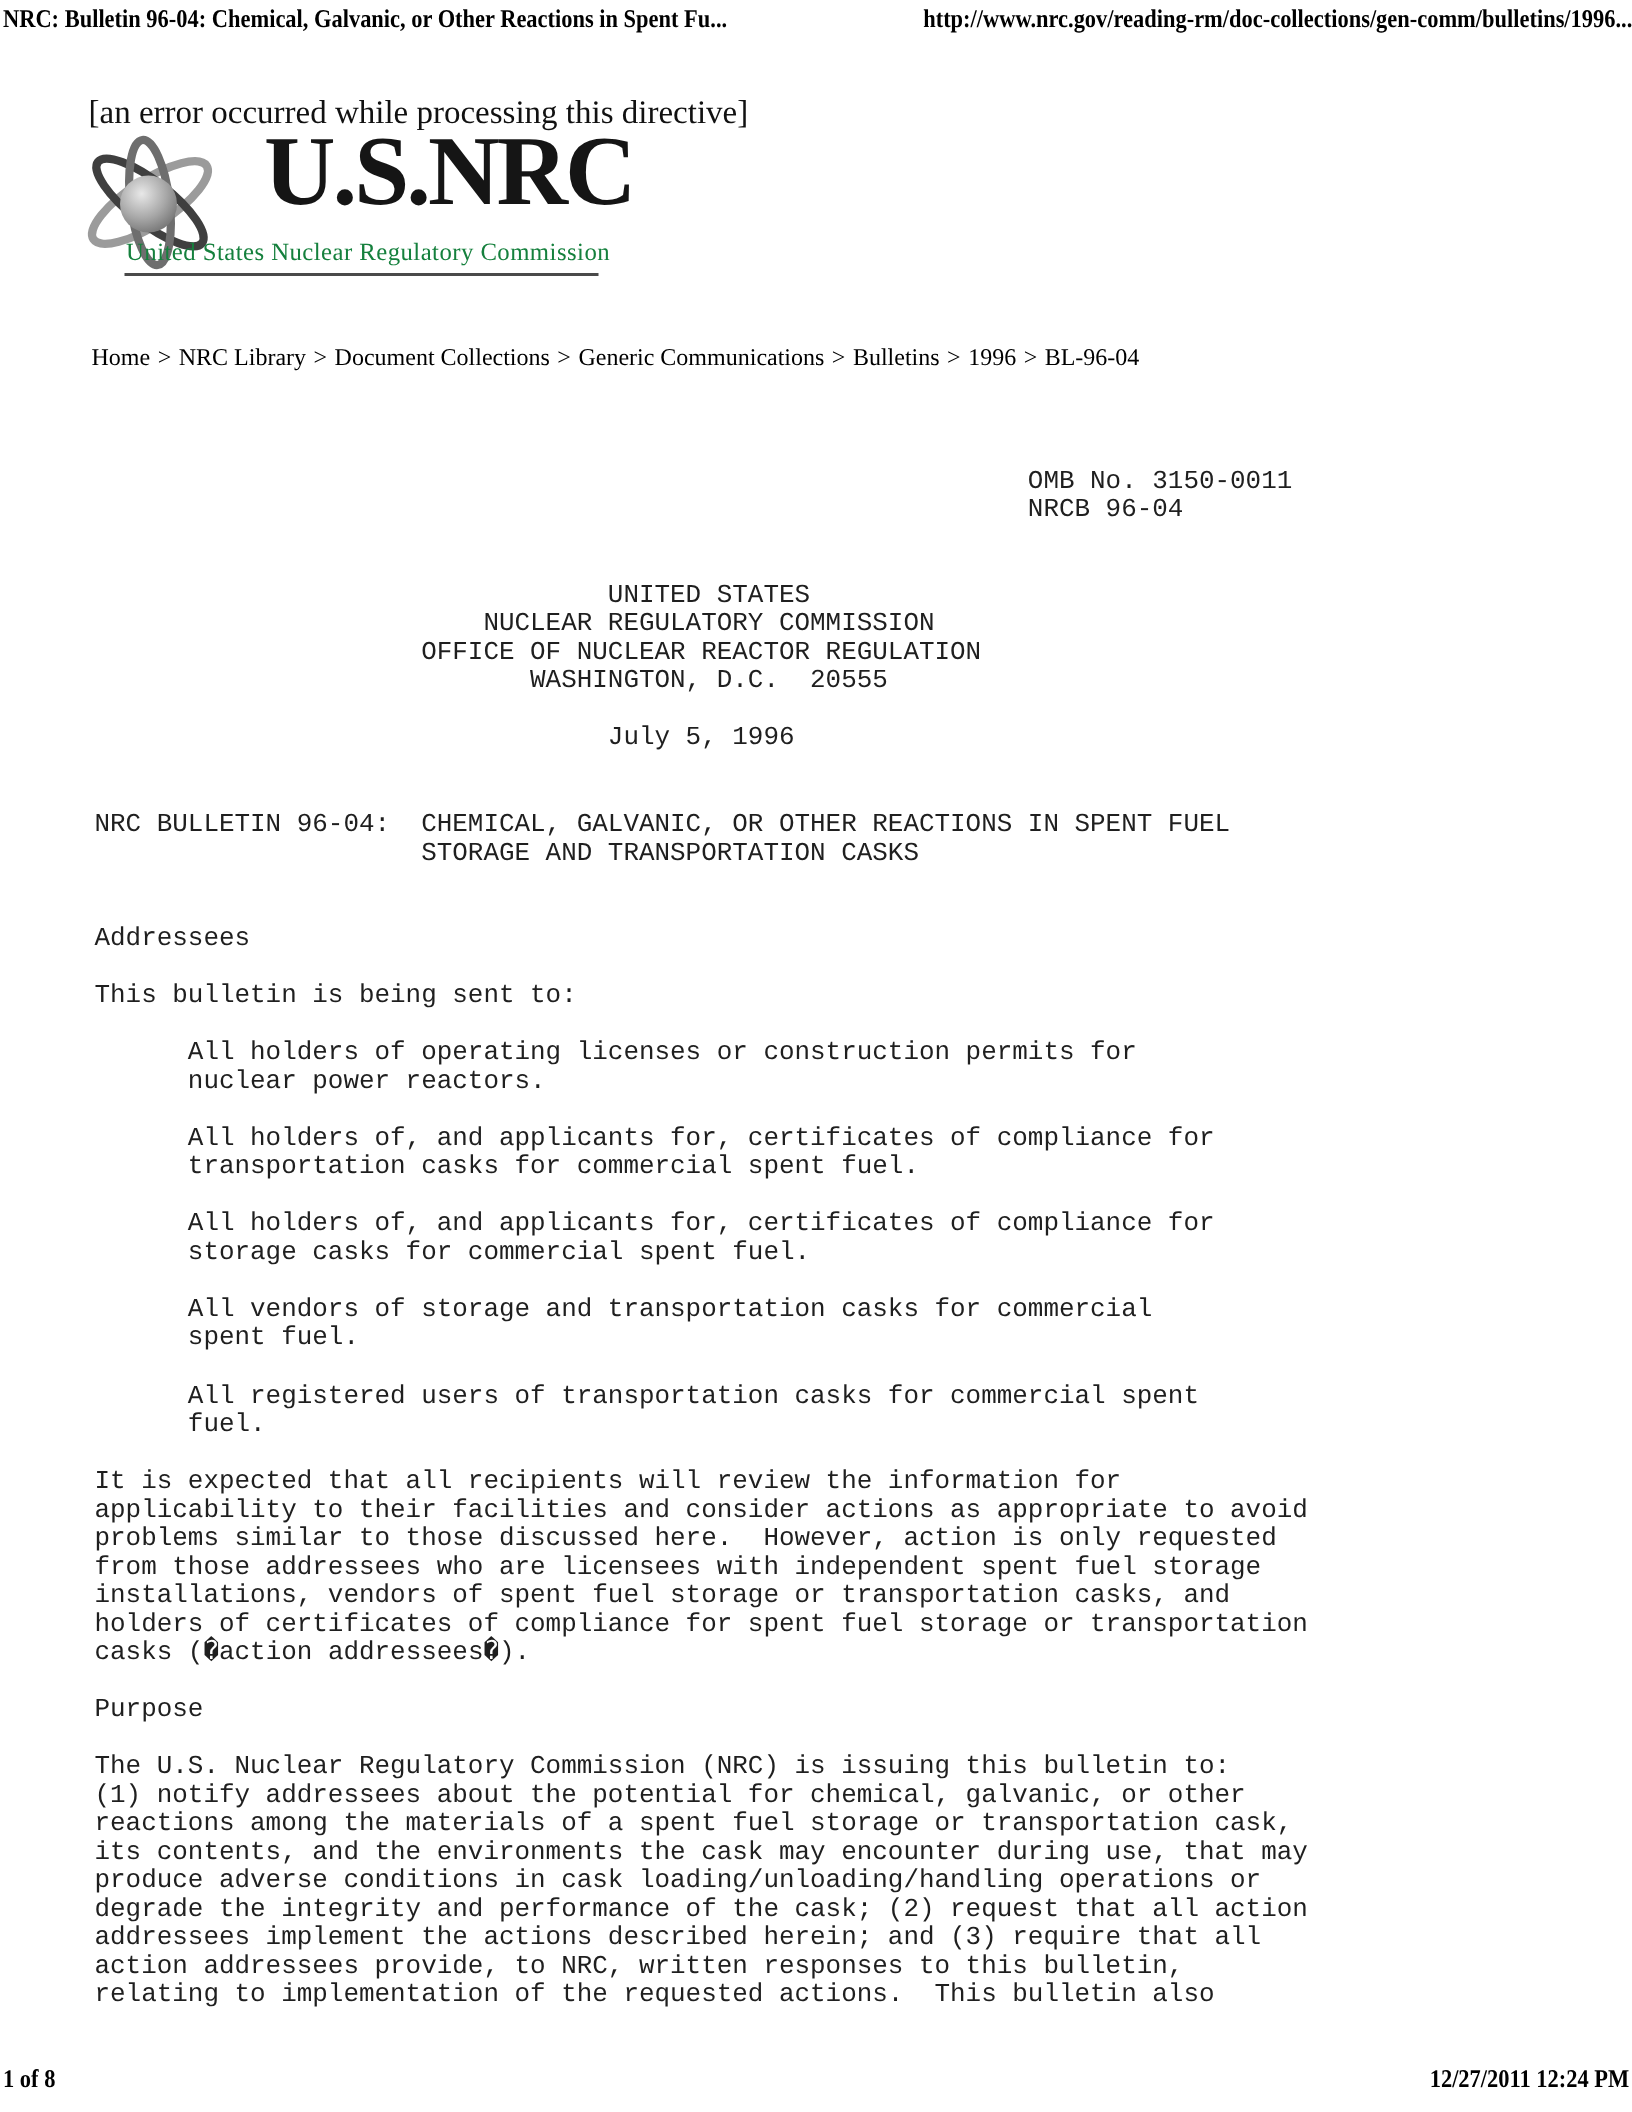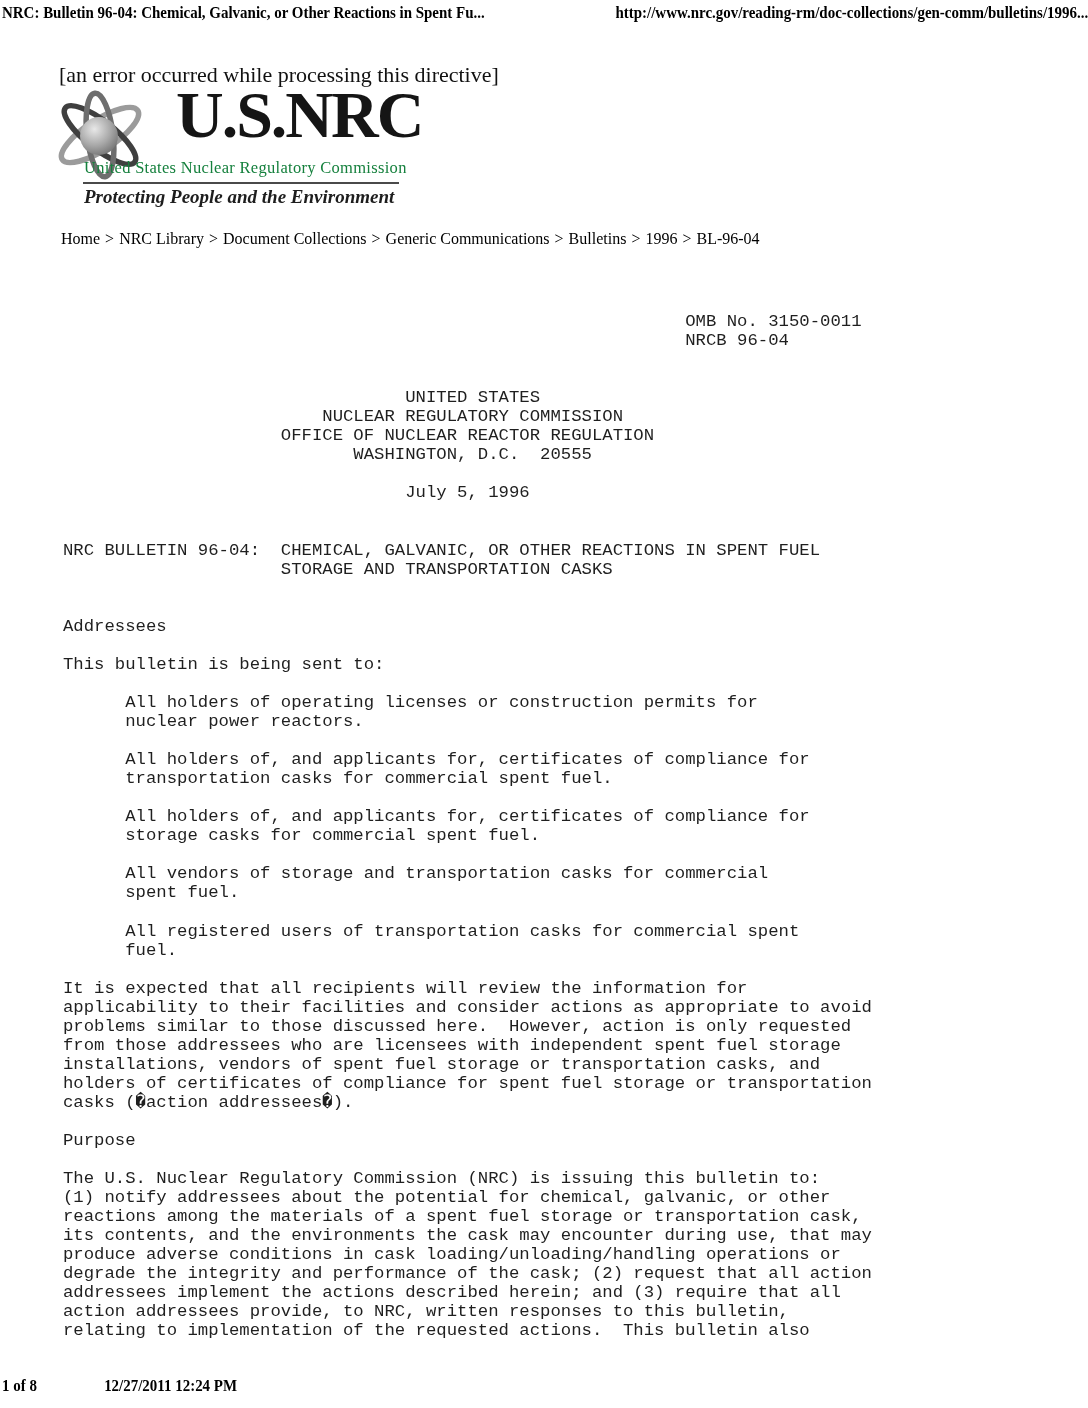--- a/index.html
+++ b/index.html
@@ -8,21 +8,21 @@
     position:relative;
     width:1088px; height:1408px;
     overflow:hidden;
     font-family:"Liberation Serif", serif;
     color:#000;
   }
 
   
   .print-bar {
     position:absolute; left:2px; right:2px;
-    display:flex; 
+    display:flex; justify-content:space-between;
     font-family:"Liberation Serif", serif;
     font-weight:bold;
     font-size:17px;
     color:#000;
   }
   .print-bar.header { top:3px; }
   .print-bar.footer { top:1376px;gap:44px; }
   .pb-left  { transform:scaleX(0.88); transform-origin:left center;  white-space:nowrap; }
   .pb-right { transform:scaleX(0.88); transform-origin:right center; white-space:nowrap; }
 
@@ -96,21 +96,20 @@
     <g fill="none" stroke-width="5.5">
       <ellipse cx="48" cy="45" rx="45" ry="15" stroke="#9b9b9b" transform="rotate(-33 48 45)"></ellipse>
       <ellipse cx="48" cy="45" rx="44" ry="14" stroke="#3f3f3f" transform="rotate(38 48 45)"></ellipse>
       <ellipse cx="48" cy="45" rx="42" ry="13" stroke="#6e6e6e" transform="rotate(83 48 45)"></ellipse>
     </g>
     <circle cx="47" cy="46" r="19" fill="url(#sphereGrad)"></circle>
   </svg>
   <div class="logo-acronym">U.S.NRC</div>
   <div class="logo-name">United States Nuclear Regulatory Commission</div>
   <div class="logo-rule"></div>
-  <div class="logo-tagline">Protecting People and the Environment</div>
 </div>
 
 <div class="breadcrumb">
   <span class="crumb">Home</span><span class="sep">&gt;</span><span class="crumb">NRC Library</span><span class="sep">&gt;</span><span class="crumb">Document Collections</span><span class="sep">&gt;</span><span class="crumb">Generic Communications</span><span class="sep">&gt;</span><span class="crumb">Bulletins</span><span class="sep">&gt;</span><span class="crumb">1996</span><span class="sep">&gt;</span><span class="crumb">BL-96-04</span>
 </div>
 
 <pre class="doc">                                                            OMB No. 3150-0011
                                                             NRCB 96-04
 
 

